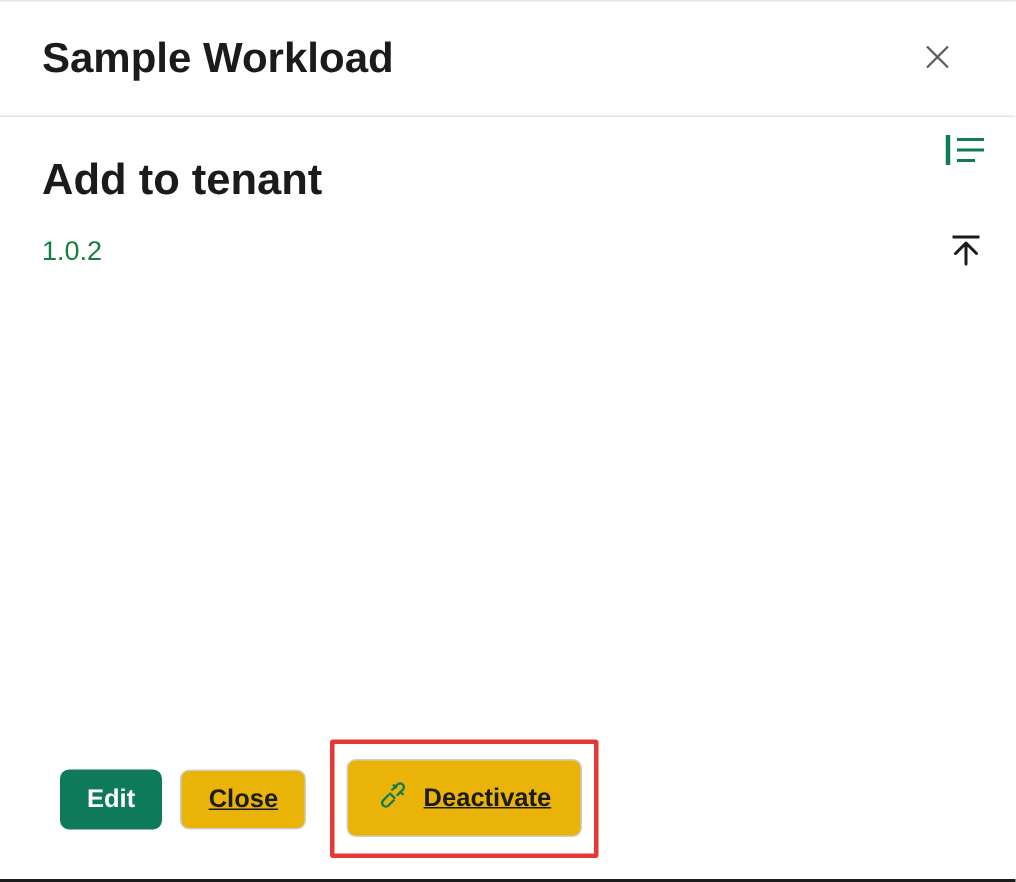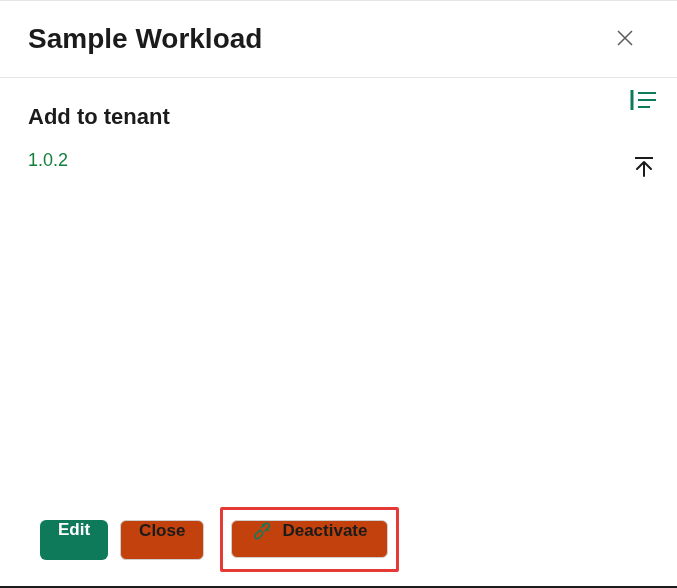--- a/index.html
+++ b/index.html
@@ -33,21 +33,21 @@
       padding: 4px;
       display: flex;
       align-items: center;
       justify-content: center;
     }
     .content {
       position: relative;
       padding: 26px 28px 0 28px;
     }
     .section-title {
-      font-size: 22px;
+      font-size: 29px;
       font-weight: 700;
       color: #1b1b1b;
       margin-bottom: 20px;
     }
     .field-label {
       font-size: 18px;
       font-weight: 600;
       color: #1b1b1b;
       margin-bottom: 20px;
     }
@@ -79,50 +79,51 @@
       left: 0;
       right: 0;
       bottom: 14px;
       padding: 0 40px;
       display: flex;
       align-items: center;
       gap: 12px;
     }
     .btn {
       display: inline-flex;
-      align-items: flex-start;
+      align-items: center;
       justify-content: center;
       height: 40px;
       padding: 0 18px;
       border-radius: 6px;
       font-size: 17px;
       font-weight: 600;
       cursor: pointer;
       gap: 10px;
     }
     .btn-primary {
       background: #0f7a5a;
       color: #ffffff;
       border: none;
     }
     .btn-secondary {
-      background: #c2410c;
+      background: #eab308;
       color: #1b1b1b;
       border: 1.5px solid #cfcfcf;
+      text-decoration: underline;
     }
     .highlight-box {
       border: 3px solid #e53935;
       border-radius: 2px;
       padding: 10px 8px 11px 8px;
       display: inline-flex;
       margin-left: 4px;
     }
     .highlight-box .btn-secondary {
       padding: 0 20px;
-      height: 38px;
+      height: 52px;
     }
   </style>
 </head>
 <body>
 
 <div class="header">
   <h1 class="title">Sample Workload</h1>
   <button class="close-btn">
     <span>
       <svg width="20" height="20" viewBox="0 0 20 20" fill="none">

